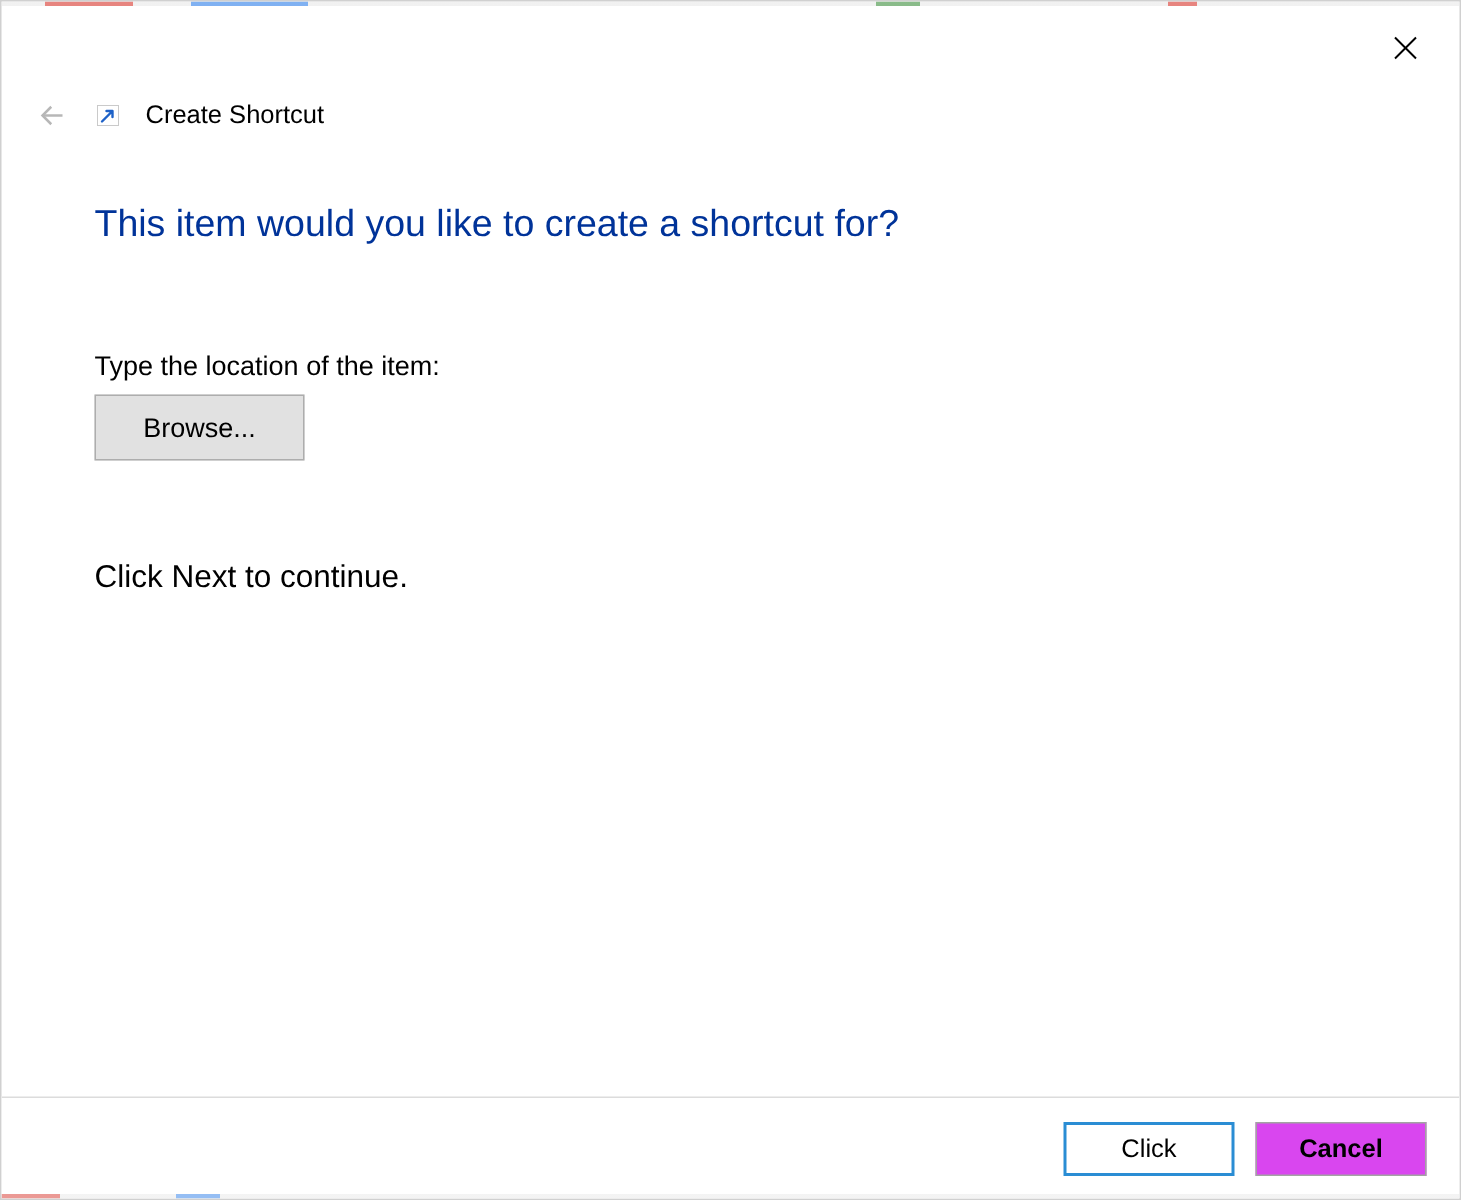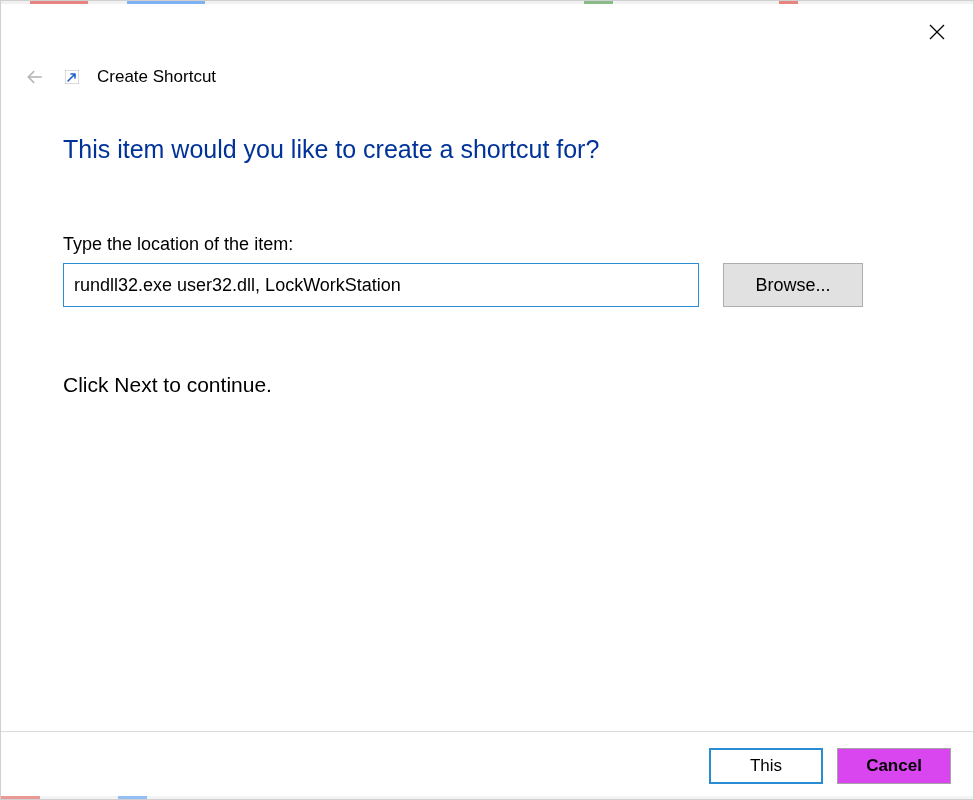--- a/index.html
+++ b/index.html
@@ -175,24 +175,23 @@
       <path d="M3 11 L10 4 M10 4 L10 8 M10 4 L6 4" stroke="#1e62c8" stroke-width="1.6" fill="none" stroke-linecap="round"></path>
     </svg>
   </span>
   <span class="wizard-title">Create Shortcut</span>
 </div>
 
 <div class="content">
   <h1 class="heading">This item would you like to create a shortcut for?</h1>
   <div class="field-label">Type the location of the item:</div>
   <div class="input-row">
-    <input type="text" class="location-input" value="rundll32.exe user32.dll, LockWorkStation" style="">
     <button class="browse-btn">Browse...</button>
   </div>
   <div class="continue-text">Click Next to continue.</div>
 </div>
 
 <div class="footer">
-  <button class="next-btn">This</button>
+  <button class="next-btn">Click</button>
   <button class="cancel-btn">Cancel</button>
 </div>
 
 <div class="bottom-edge"></div>
 
 </body></html>

